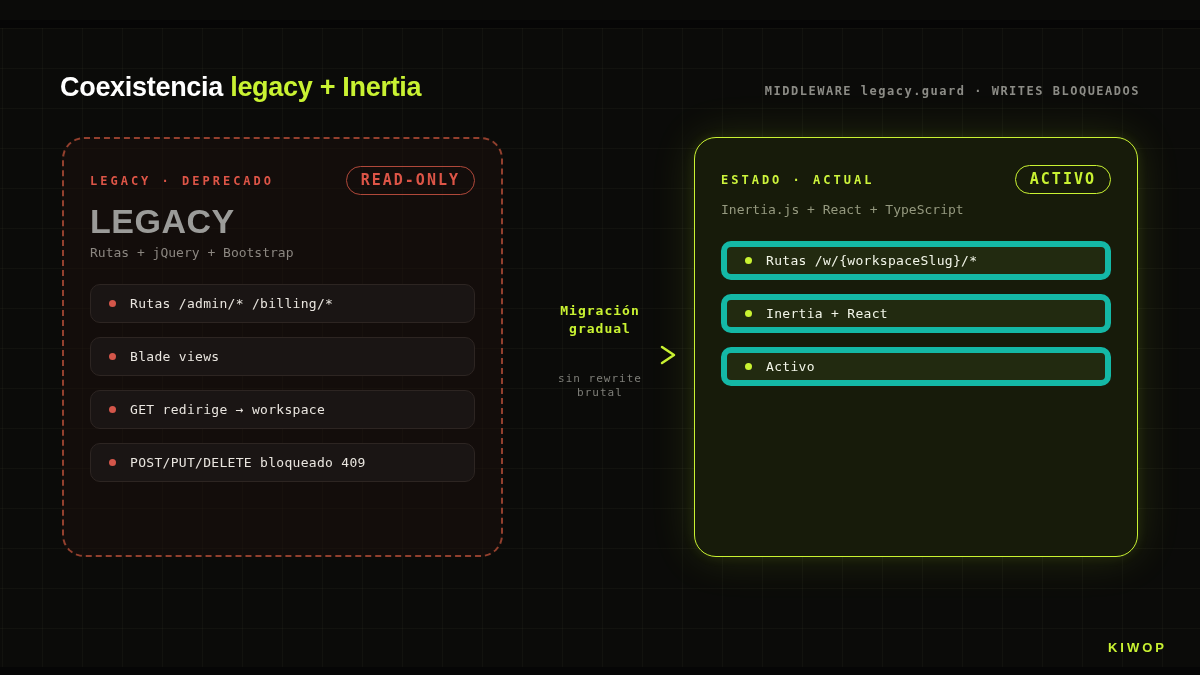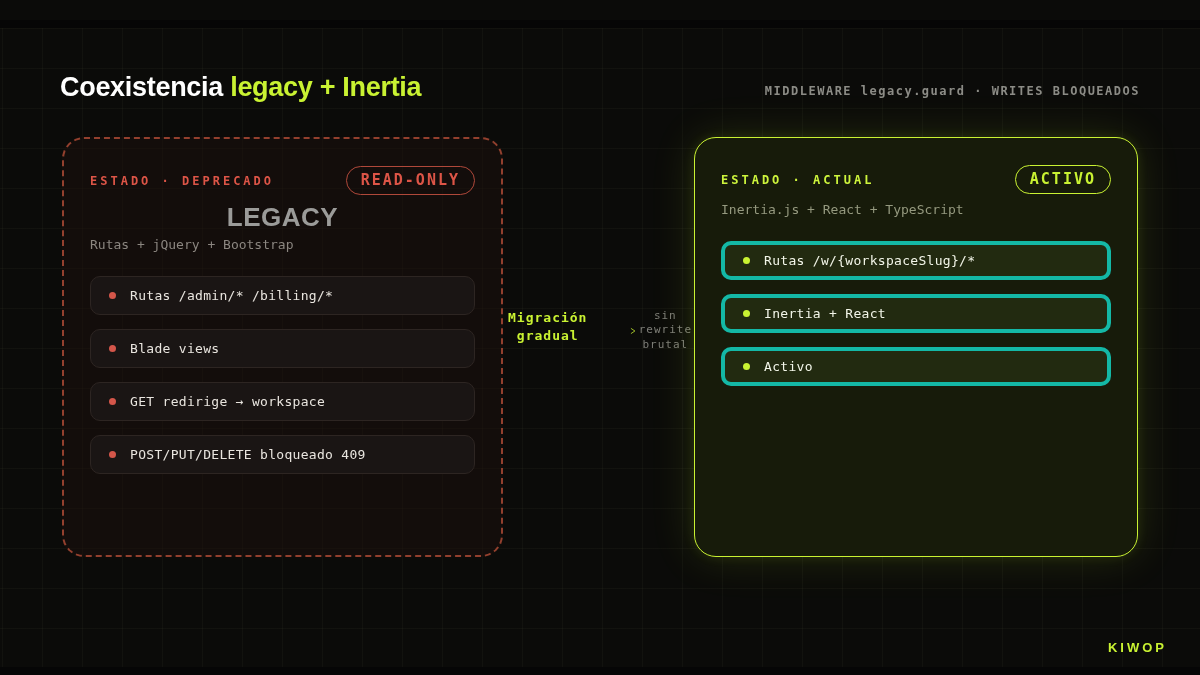--- a/index.html
+++ b/index.html
@@ -59,43 +59,43 @@
   .legacy .eyebrow { color: #dd5547; }
   .modern .eyebrow { color: #cdf43c; }
   .badge {
     border-radius: 999px; padding: 4px 14px 5px;
     font-size: 15px; font-weight: bold; letter-spacing: 2px;
   }
   .legacy .badge { color: #dd5547; border: 1px solid #b0483a; }
   .modern .badge { color: #c9f232; border: 1px solid #c9f232; }
   .panel-title {
     font-family: "Liberation Sans", sans-serif;
-    font-size: 26px; font-weight: 800; letter-spacing: 0.5px; line-height: 1.1; text-align: center;
+    font-size: 34px; font-weight: 800; letter-spacing: 0.5px; line-height: 1.1;
   }
   .legacy .panel-title { color: #9b9b99; }
   .modern .panel-title { color: #ffffff; }
   .panel-subtitle { font-size: 13px; margin-top: 5px; margin-bottom: 24px; }
   .legacy .panel-subtitle { color: #8b8680; }
   .modern .panel-subtitle { color: #95997f; }
   .cards { list-style: none; }
   .cards li {
     height: 39px; border-radius: 10px; margin-bottom: 14px;
     display: flex; align-items: center; gap: 14px;
     padding: 0 18px; font-size: 13px; letter-spacing: 0.3px;
   }
   .legacy .cards li { background: #1a1514; border: 1px solid #2d2522; color: #e9e5df; }
-  .modern .cards li { background: #222a10; border: 4px solid #14b8a6; color: #f3f6e9; }
+  .modern .cards li { background: #222a10; border: 6px solid #14b8a6; color: #f3f6e9; }
   .dot { width: 7px; height: 7px; border-radius: 50%; flex: 0 0 auto; }
   .legacy .dot { background: #d4564a; }
   .modern .dot { background: #c9f232; }
 
   
   .migration {
     position: absolute; left: 508px; top: 282px; width: 184px;
-    display: flex; align-items: center;
+    display: flex; flex-direction: column; align-items: center;
     text-align: center;
   }
   .mig-label { font-size: 13px; font-weight: bold; color: #c9f232; letter-spacing: 1px; line-height: 1.35; }
   .mig-arrow { margin-top: 8px; }
   .mig-note { margin-top: 7px; font-size: 11px; color: #7e7e78; letter-spacing: 1px; line-height: 1.3; }
 
   
   .brand {
     position: absolute; right: 33px; bottom: 20px;
     font-family: "Liberation Sans", sans-serif;
@@ -109,21 +109,21 @@
 <div class="slide">
   <div class="edge-bar top"></div>
   <div class="edge-bar bottom"></div>
 
   <h1 class="title"><span>Coexistencia </span><span class="accent">legacy + Inertia</span></h1>
 
   <div class="header-meta">MIDDLEWARE legacy.guard · WRITES BLOQUEADOS</div>
 
   <section class="panel legacy">
     <div class="panel-top">
-      <span class="eyebrow">ESTADO · DEPRECADO</span>
+      <span class="eyebrow">LEGACY · DEPRECADO</span>
       <span class="badge">READ-ONLY</span>
     </div>
     <h2 class="panel-title">LEGACY</h2>
     <div class="panel-subtitle">Rutas + jQuery + Bootstrap</div>
     <ul class="cards">
       <li>
           <span class="dot"></span>
           <span>Rutas /admin/* /billing/*</span>
         </li>
       <li>

